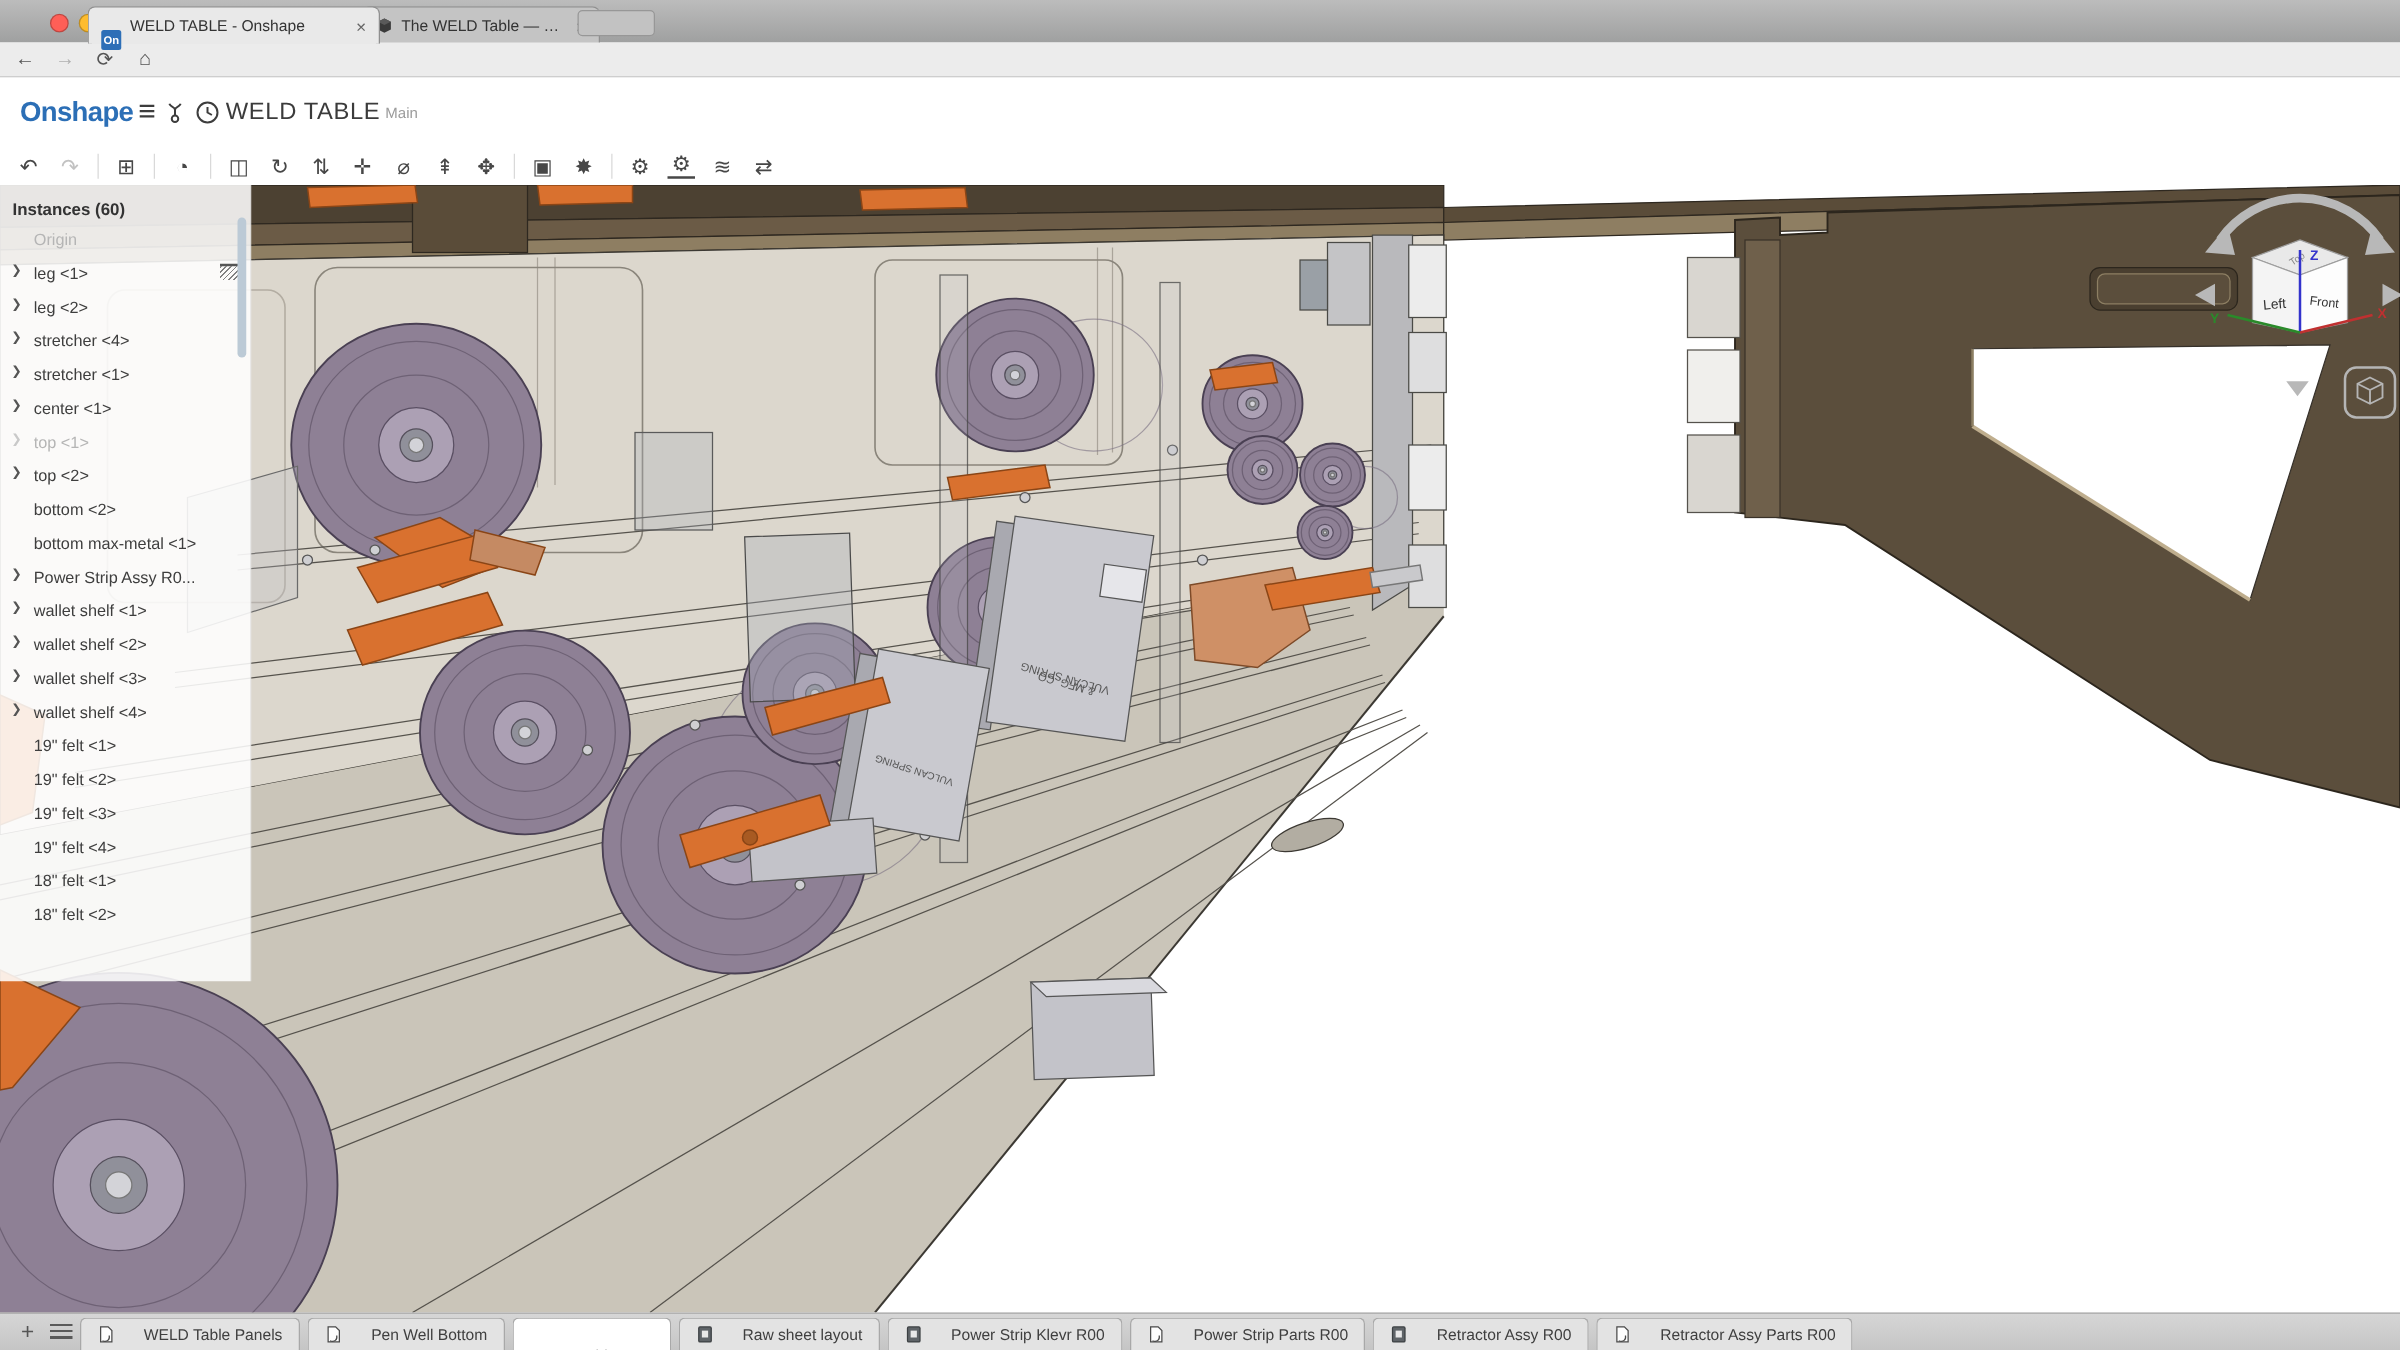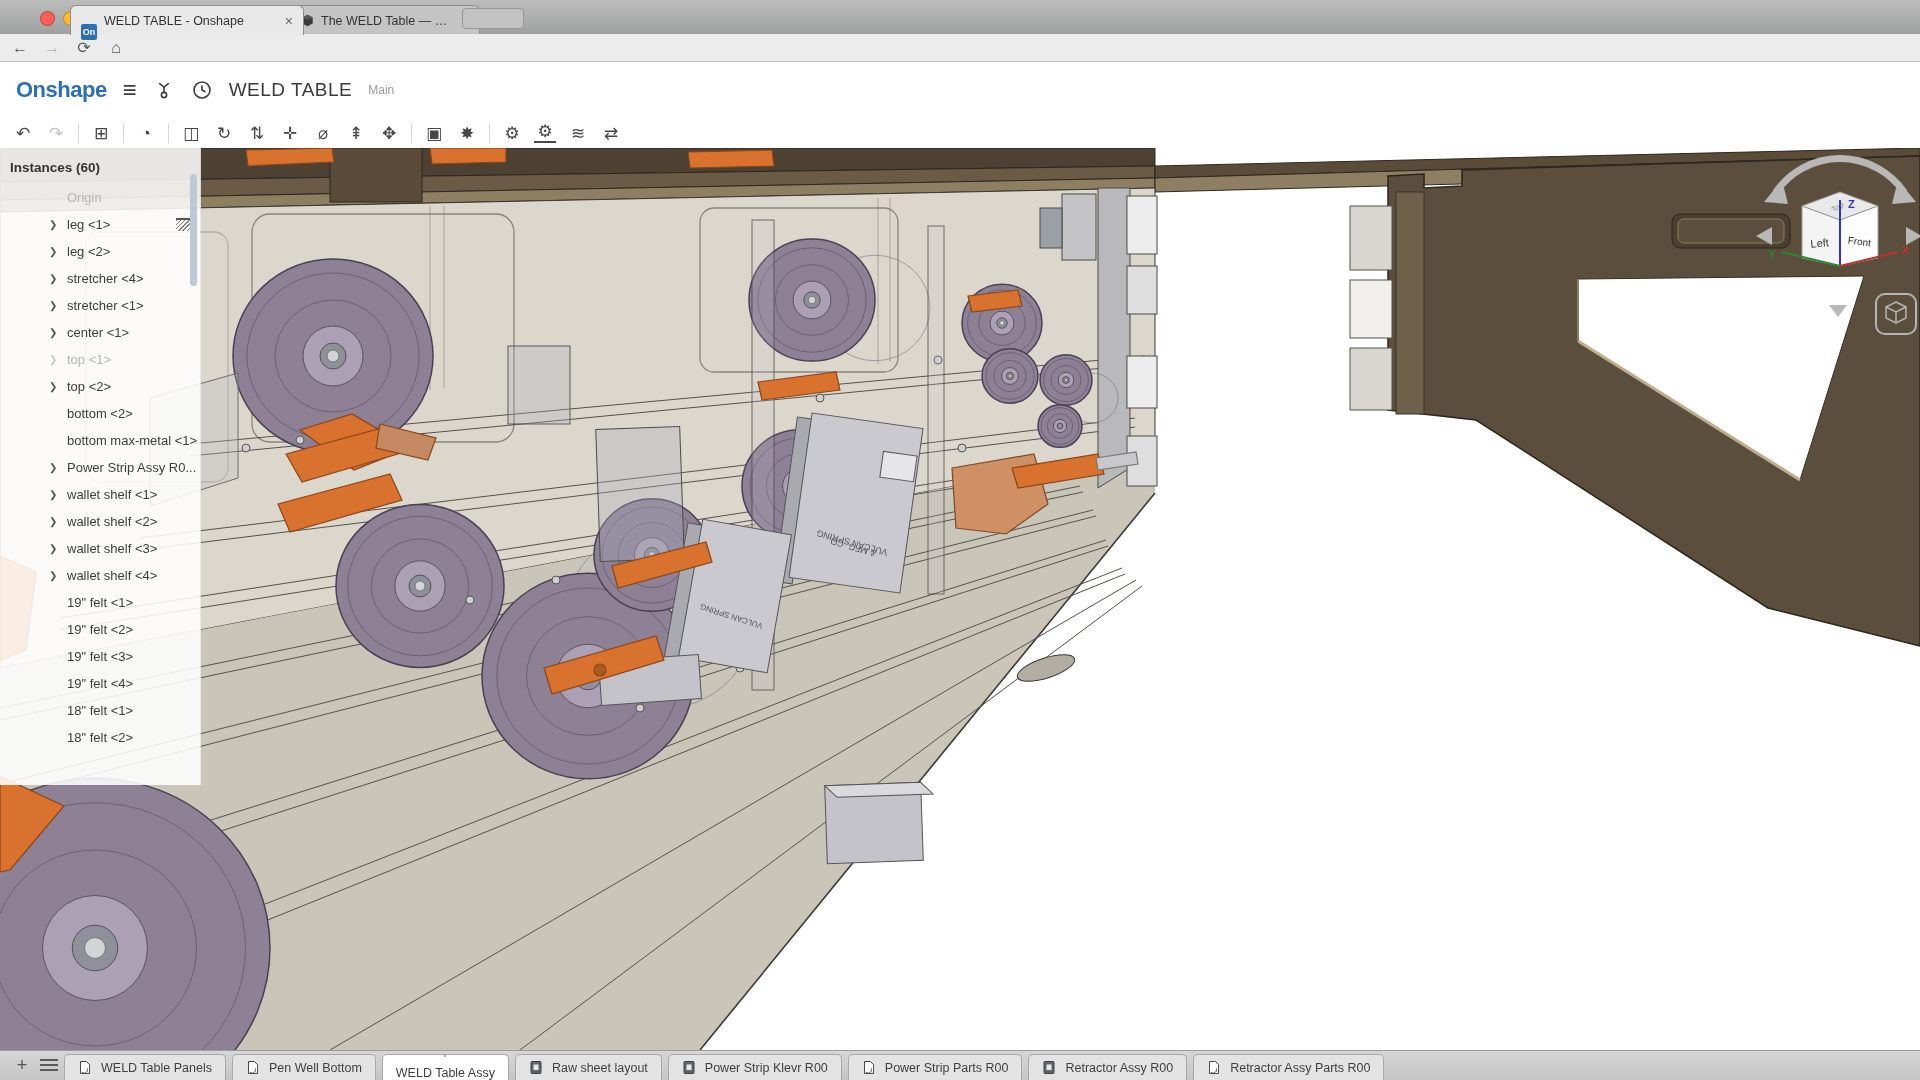--- a/index.html
+++ b/index.html
@@ -18,21 +18,21 @@
   .tabstub{position:absolute;left:462px;top:8px;width:60px;height:19px;border-radius:4px;
            background:#c2c2c2;border:1px solid #979797;}
   .urlrow{top:34px;left:0;width:1920px;height:28px;background:#ececec;border-bottom:1px solid #c4c4c4;
           display:flex;align-items:center;padding:0 10px;box-sizing:border-box;gap:12px;}
   .navg{font-size:16px;color:#555;width:20px;text-align:center;}
   .navg.dim{color:#b0b0b0;}
   .urlfield{flex:1;height:21px;background:#fff;border:1px solid #c6c6c6;border-radius:4px;
             display:flex;align-items:center;gap:6px;padding:0 8px;font-size:13.5px;color:#333;}
   
   .appheader{top:62px;left:0;width:1920px;height:56px;background:#fff;display:flex;align-items:center;
-             padding:0 16px;box-sizing:border-box;gap:16px;}
+             padding:0 16px;box-sizing:border-box;gap:4px;}
   .logo{font-size:22px;font-weight:bold;color:#2c6fb6;letter-spacing:-.5px;}
   .hamb{font-size:24px;color:#3d3d3d;}
   .hicon{width:22px;height:22px;}
   .doctitle{font-size:19px;font-weight:normal;color:#3b3b3b;letter-spacing:.5px;}
   .wsname{font-size:12px;color:#9b9b9b;}
   .hright{margin-left:auto;display:flex;align-items:center;gap:18px;padding-right:160px;}
   .sharebtn{background:#2e71b8;color:#fff;font-size:14px;border-radius:3px;padding:7px 18px;}
   .helpwrap{display:flex;align-items:center;gap:4px;}
   .helpcirc{width:20px;height:20px;border-radius:50%;background:#5f6368;color:#fff;font-weight:bold;
             font-size:13px;display:flex;align-items:center;justify-content:center;}
@@ -44,36 +44,36 @@
   .ticon.dis{color:#c2c2c2;}
   .ticon.underbar{border-bottom:2px solid #474747;padding-bottom:1px;}
   .tdiv{width:1px;height:20px;background:#d9d9d9;}
   
   .viewport{top:148px;left:0;width:1920px;height:902px;background:#fff;}
   .viewport svg{display:block;}
   
   .instances{top:148px;left:0;width:200px;height:637px;background:rgba(255,255,255,.87);
              border-right:1px solid rgba(0,0,0,.07);color:#3e3e3e;}
   .ptitle{font-weight:bold;font-size:13.5px;color:#333;padding:12px 10px 9px 10px;}
-  .irow{height:27px;display:flex;align-items:center;gap:7px;padding:0 8px 0 9px;font-size:13px;margin-left:40px;}
+  .irow{height:27px;display:flex;align-items:flex-start;gap:7px;padding:0 8px 0 9px;font-size:13px;}
   .chev{width:11px;font-size:10px;color:#555;flex:none;}
   .irow.muted{color:#b5b5b5;}
   .irow.muted .chev{color:#c9c9c9;}
   .ilabel{white-space:nowrap;}
   .hatch{margin-left:auto;width:16px;height:11px;border-top:2px solid #555;
          background:repeating-linear-gradient(135deg,#808080 0 1px,transparent 1px 3px);}
   .scrollthumb{position:absolute;right:3px;top:26px;width:7px;height:112px;background:#bccad6;border-radius:4px;}
   
   .bottombar{top:1050px;left:0;width:1920px;height:30px;background:linear-gradient(#d6d6d6,#c5c5c5);
              border-top:1px solid #9c9c9c;display:flex;align-items:stretch;gap:6px;
              padding-left:10px;box-sizing:border-box;}
   .bplus{align-self:center;font-size:18px;color:#555;width:24px;text-align:center;}
   .blist{align-self:center;width:18px;height:13px;
          background:repeating-linear-gradient(#5a5a5a 0 2px,transparent 2px 5px);}
-  .btab{display:flex;align-items:center;gap:9px;padding:0 13px;margin-top:3px;background:#e3e3e3;
+  .btab{display:flex;align-items:center;gap:23px;padding:0 13px;margin-top:3px;background:#e3e3e3;
         border:1px solid #a8a8a8;border-bottom:none;border-radius:5px 5px 0 0;font-size:12.5px;color:#3f3f3f;
         white-space:nowrap;}
   .btab.active{background:#fff;flex-direction:column;}
 </style>
 </head>
 <body>
 
 <div class="abs tabstrip">
   <span class="tl" style="left:40px;background:#ff5f57"></span>
   <span class="tl" style="left:63px;background:#febc2e"></span>

